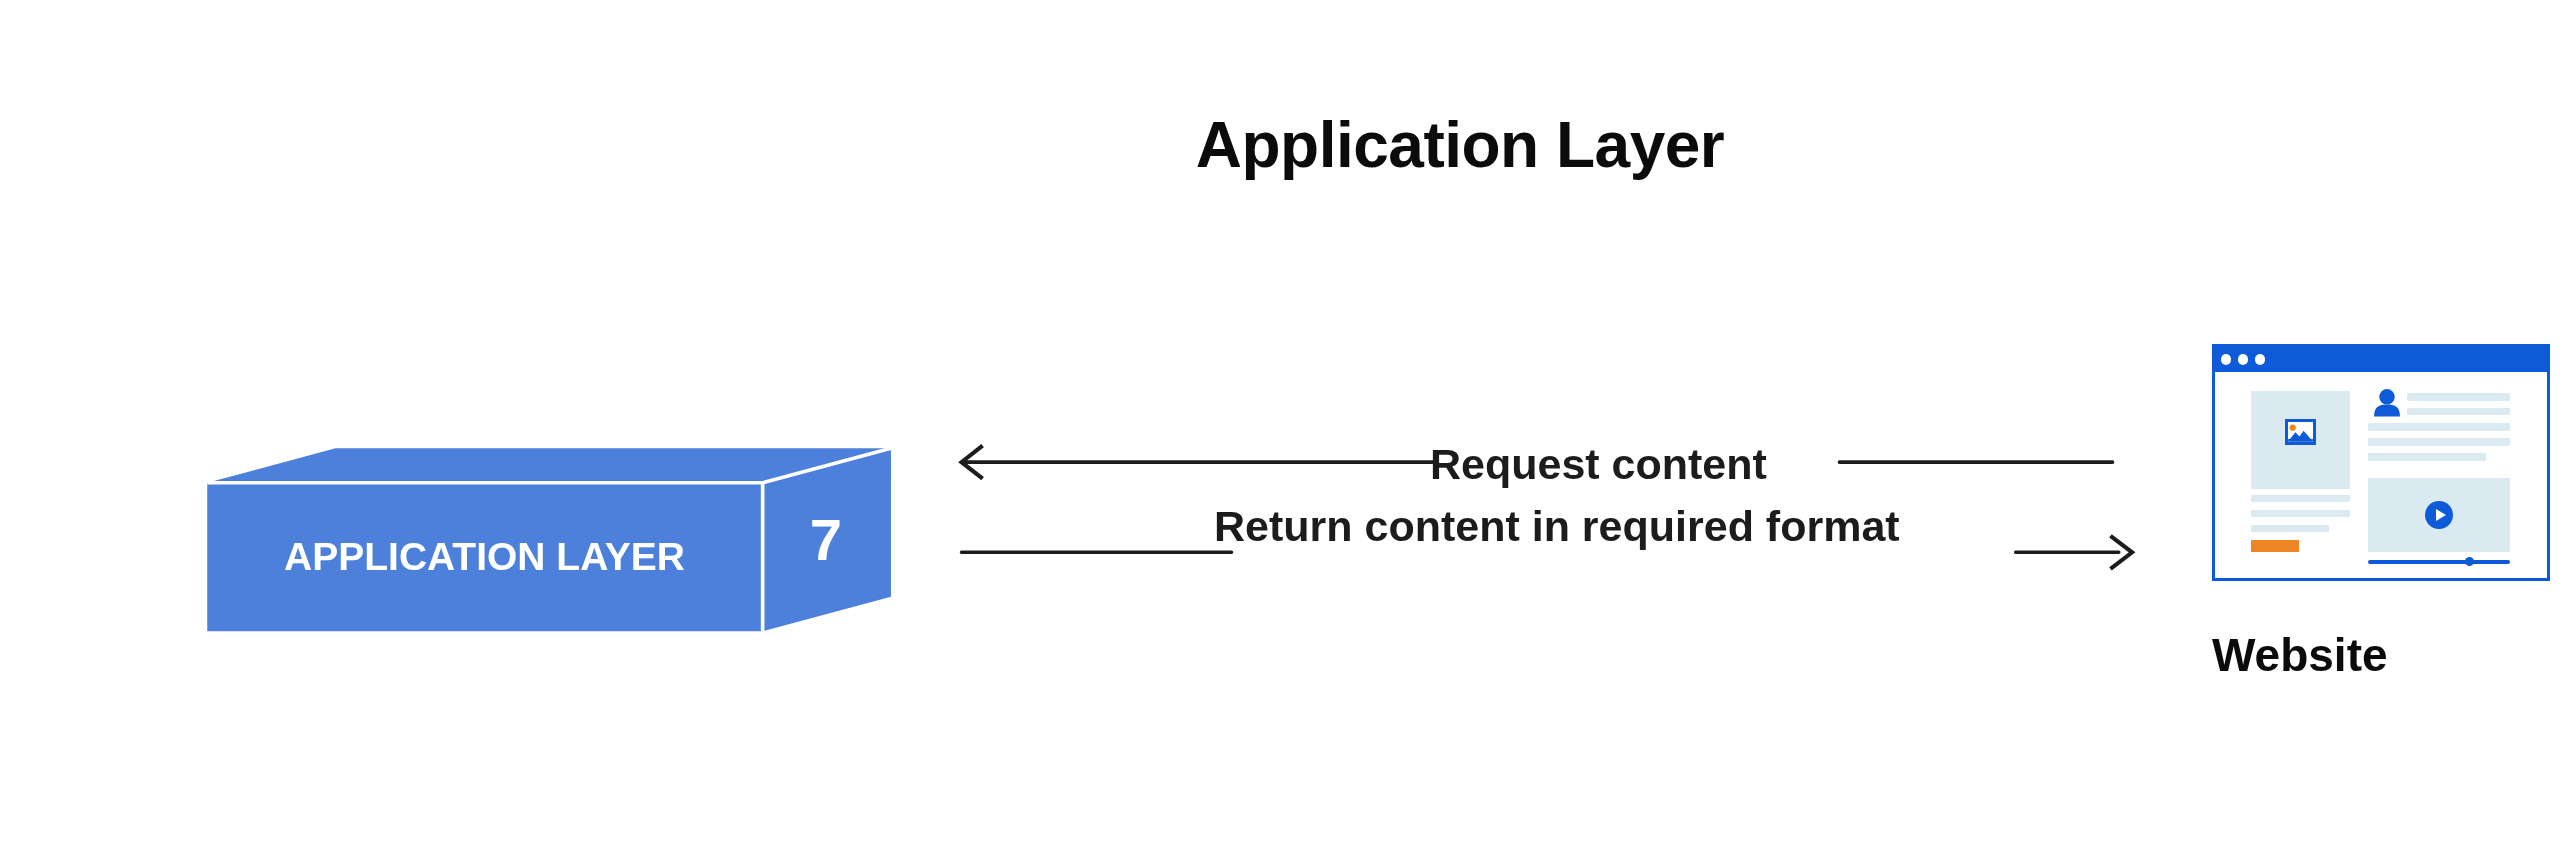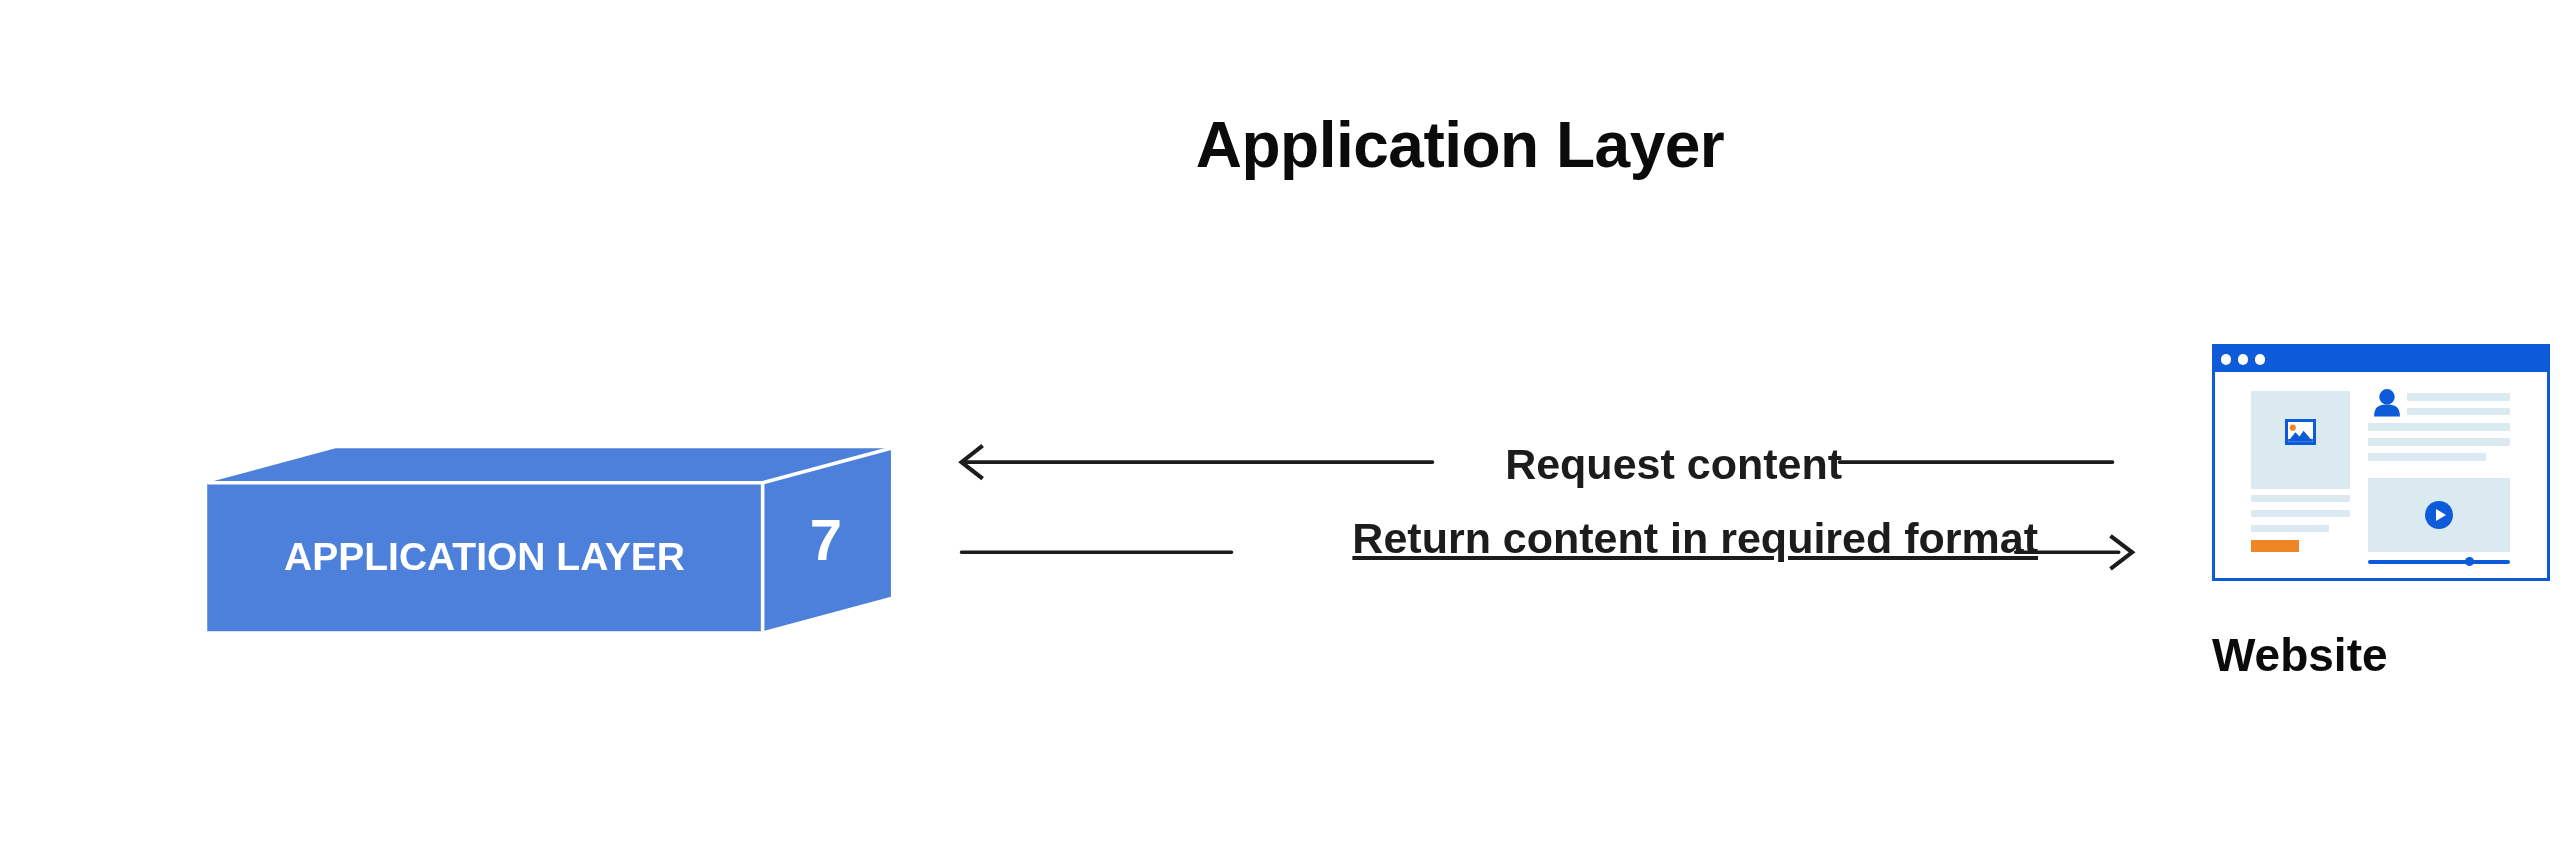--- a/index.html
+++ b/index.html
@@ -35,24 +35,24 @@
     color:#ffffff;font-size:39px;font-weight:700;white-space:nowrap;
   }
   .box-number{
     left:762px;top:511px;width:128px;height:58px;
     text-align:center;line-height:58px;
     color:#ffffff;font-size:58px;font-weight:700;
   }
   
   .flow-label{
     color:var(--ink);font-weight:700;font-size:43px;line-height:43px;
-    text-align:right;white-space:nowrap;
+    text-align:left;white-space:nowrap;
   }
   .flow-label.request{left:1430px;top:443px;width:412px;}
-  .flow-label.response{left:1214px;top:517px;width:824px;text-decoration:underline;}
+  .flow-label.response{left:1214px;top:505px;width:824px;}
   
   .browser{
     left:2212px;top:344px;width:338px;height:237px;
     background:#ffffff;border:3.1px solid var(--accent-blue);
   }
   .browser-header{
     position:absolute;left:0;top:0;width:332px;height:25px;
     background:var(--accent-blue);display:flex;align-items:center;
     padding-left:6.2px;gap:6.7px;
   }

